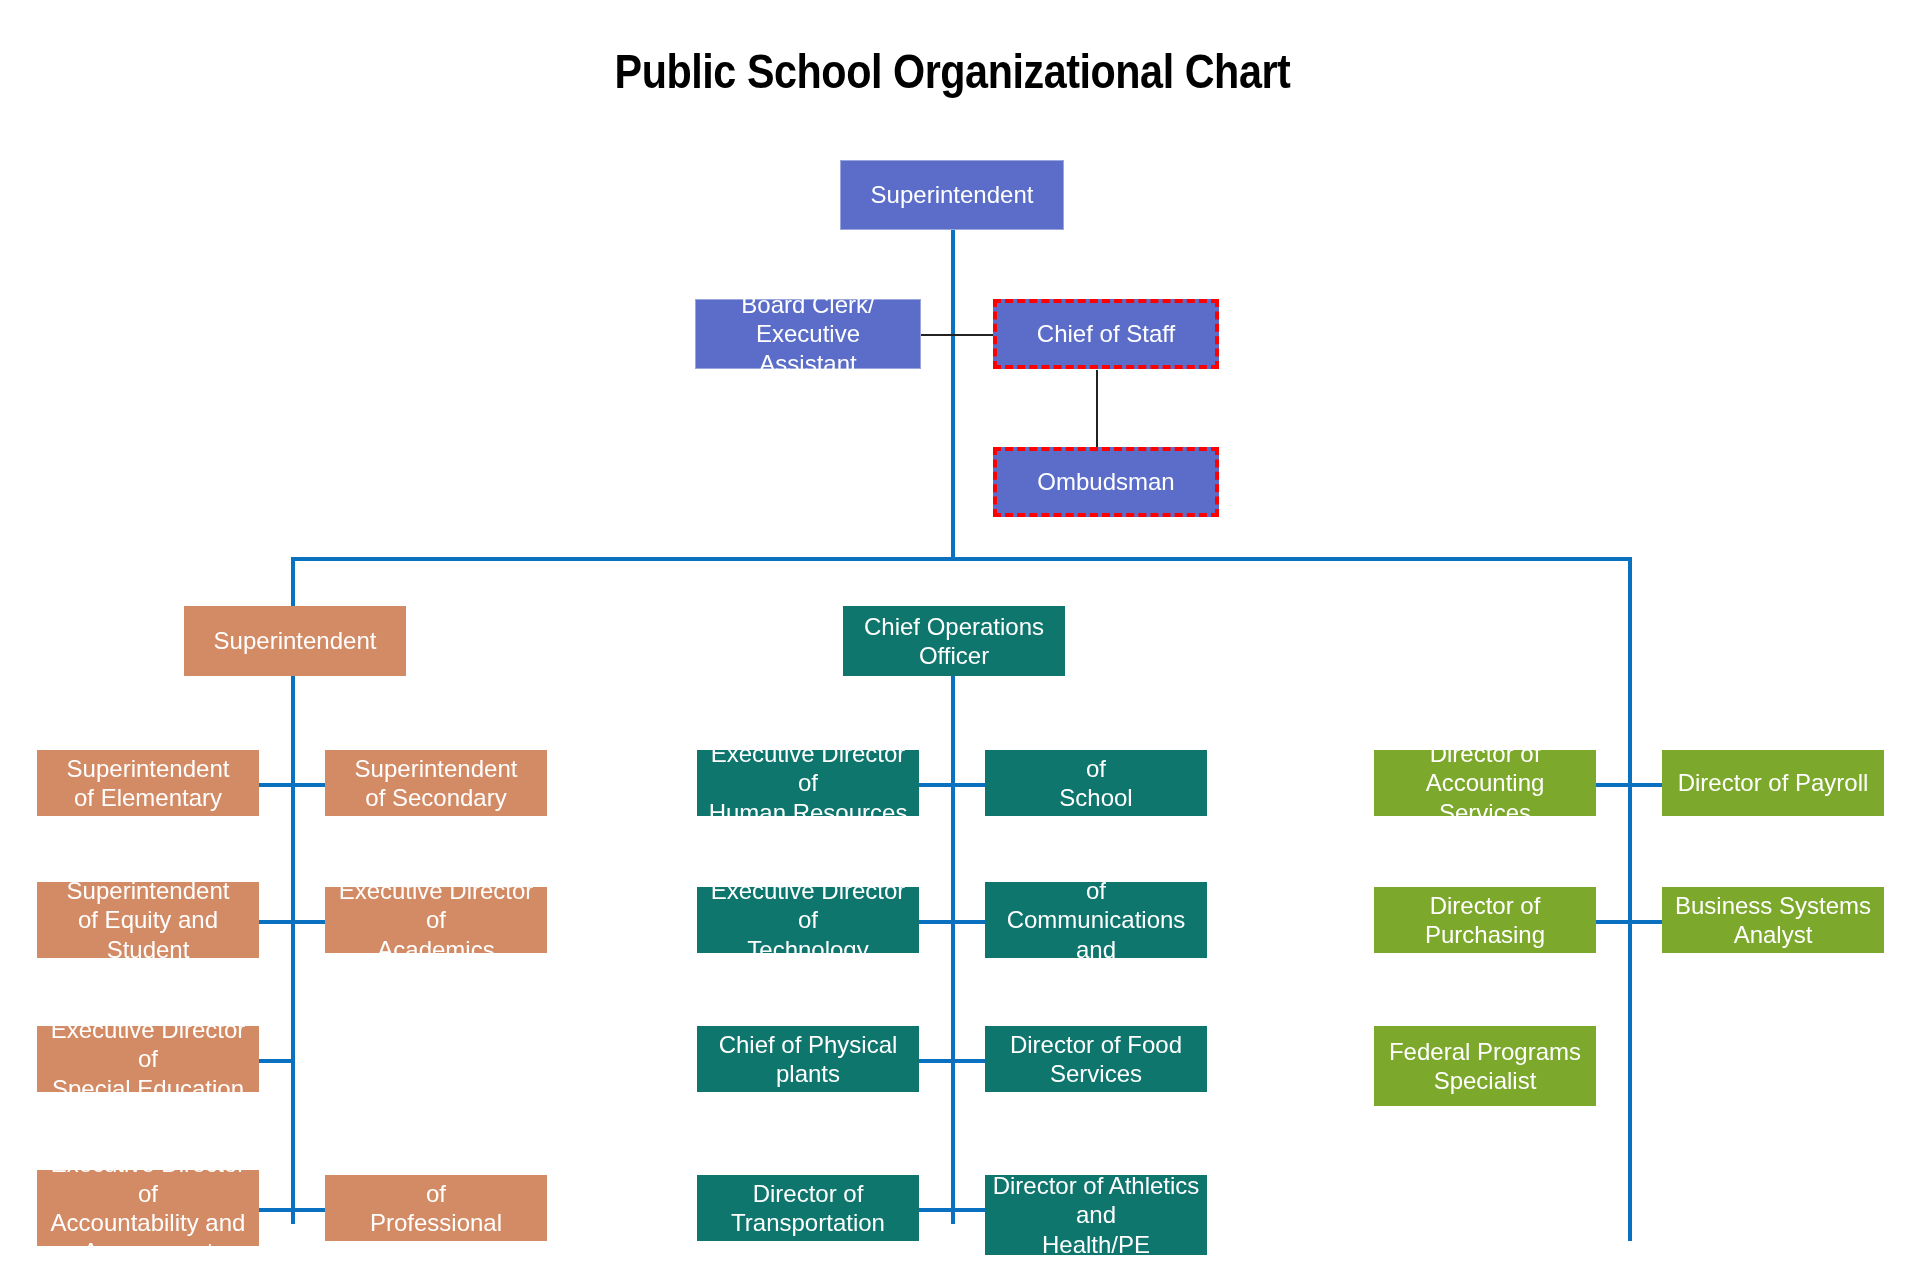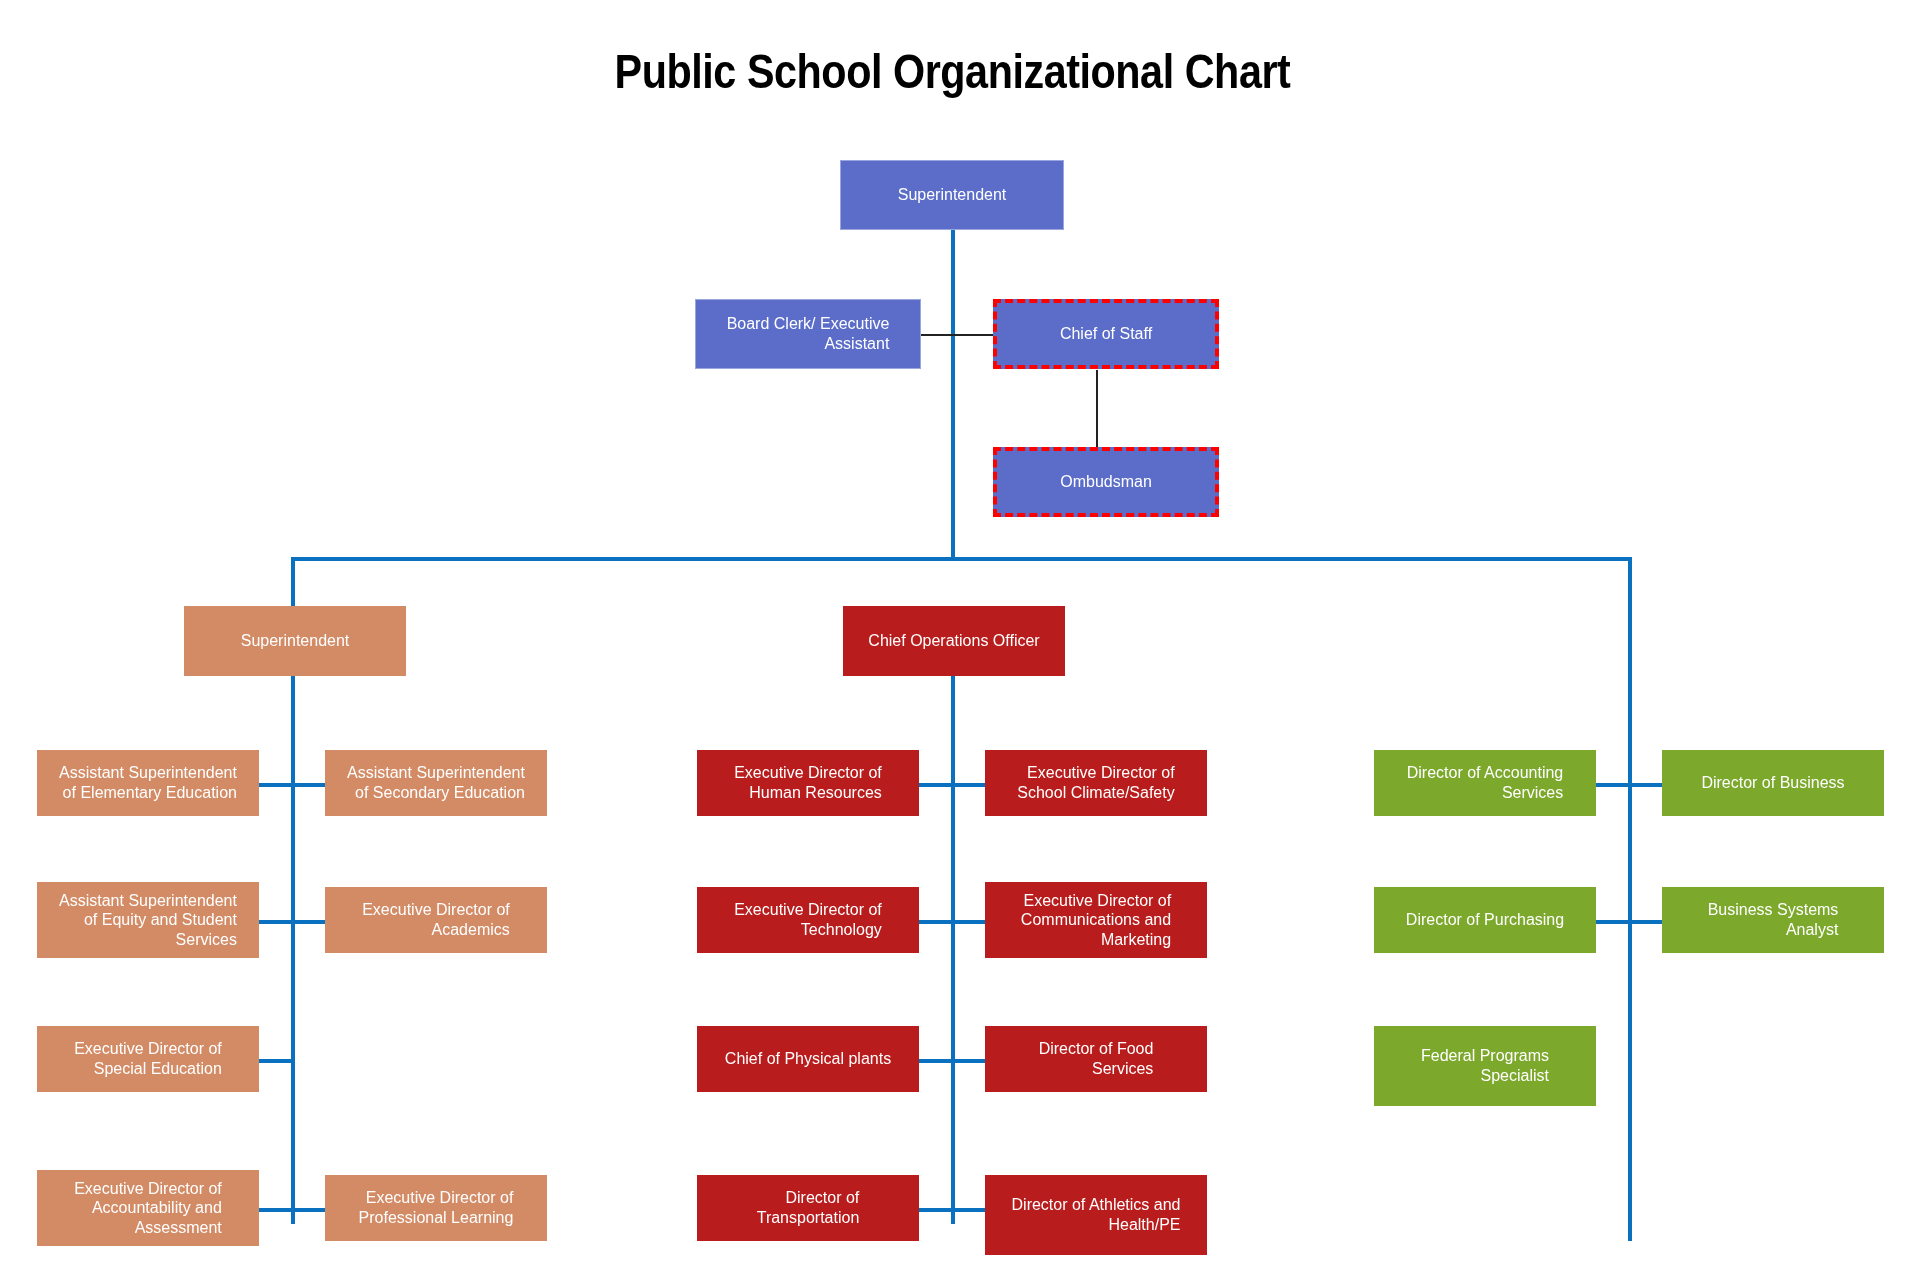--- a/index.html
+++ b/index.html
@@ -24,31 +24,31 @@
     transform-origin:center top;
     white-space:nowrap;
   }
 
   .node{
     position:absolute;
     box-sizing:border-box;
     display:flex;
     align-items:center;
     justify-content:center;
-    text-align:right;
+    text-align:center;
     color:#ffffff;
-    font-size:16px;
+    font-size:24px;
     line-height:1.22;
     padding:2px 6px;
     white-space:pre-line;
     z-index:5;
   }
   .blue   { background:#5B6DC8; border:1px solid #9aa6dd; }
   .salmon { background:#D38B66; }
-  .orange { background:#b91c1c; }
+  .orange { background:#0f766e; }
   .green  { background:#7CA82C; }
 
   .sel{
     border:4px dashed #FF0000;
     padding:0;
     outline:none;
   }
 
   
   .ln{position:absolute;background:#0A71C0;z-index:1;}
@@ -142,17 +142,17 @@
   <div class="ln h" style="left:1596px;top:783px;width:66px;"></div>
   <div class="ln h" style="left:1596px;top:920px;width:66px;"></div>
 
 
   <div class="node green" style="left:1374px;top:750px;width:222px;height:66px;">Director of Accounting
 Services</div>
   <div class="node green" style="left:1374px;top:887px;width:222px;height:66px;">Director of Purchasing</div>
   <div class="node green" style="left:1374px;top:1026px;width:222px;height:80px;">Federal Programs
 Specialist</div>
 
-  <div class="node green" style="left:1662px;top:750px;width:222px;height:66px;">Director of Business</div>
+  <div class="node green" style="left:1662px;top:750px;width:222px;height:66px;">Director of Payroll</div>
   <div class="node green" style="left:1662px;top:887px;width:222px;height:66px;">Business Systems
 Analyst</div>
 
 </div>
 
 </body></html>

